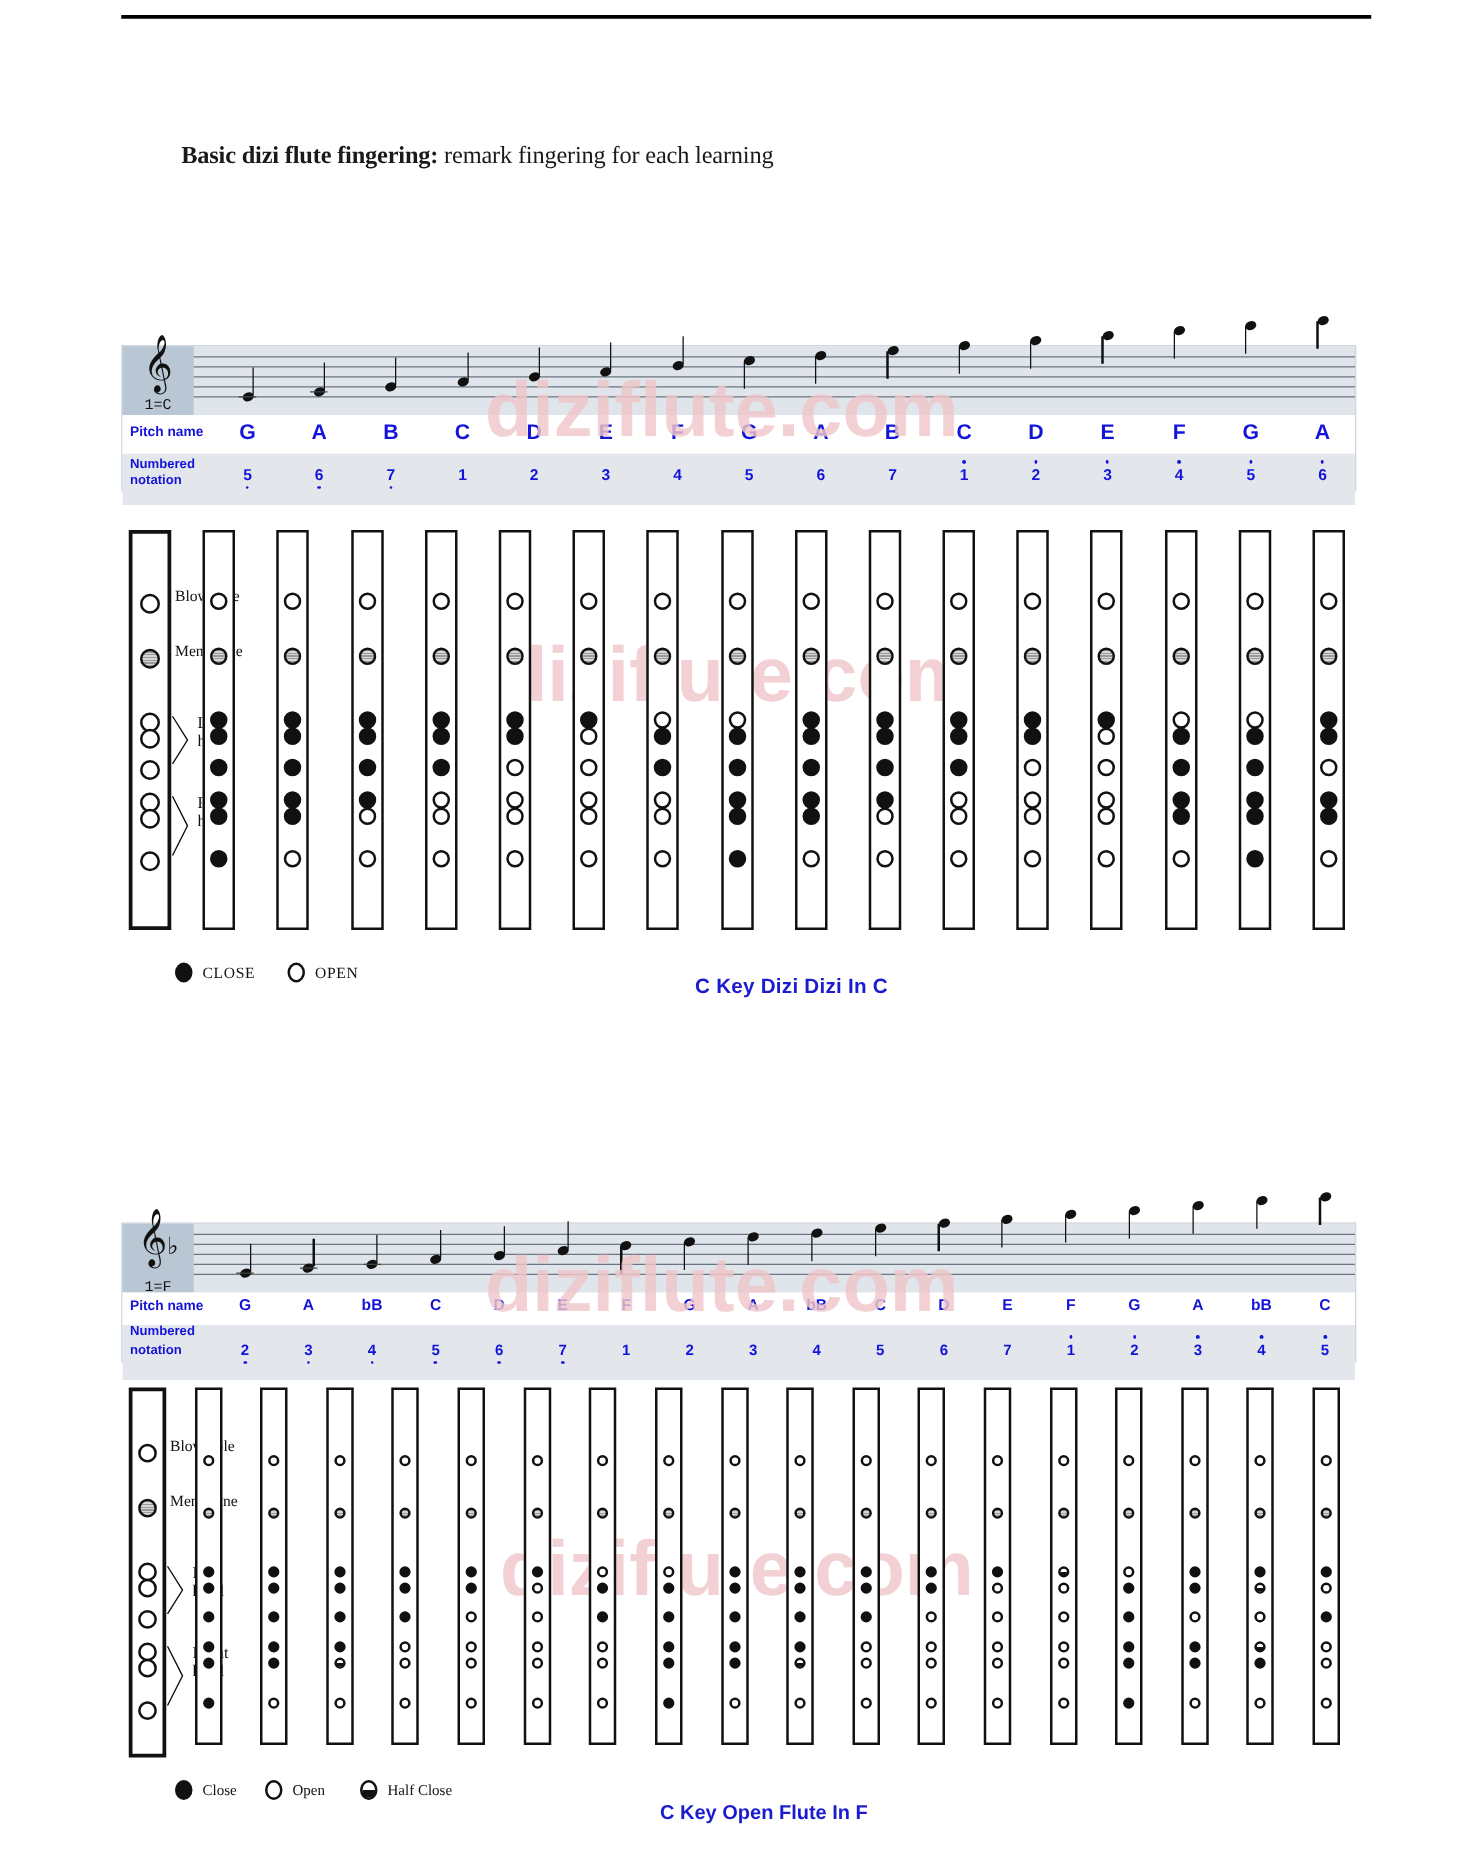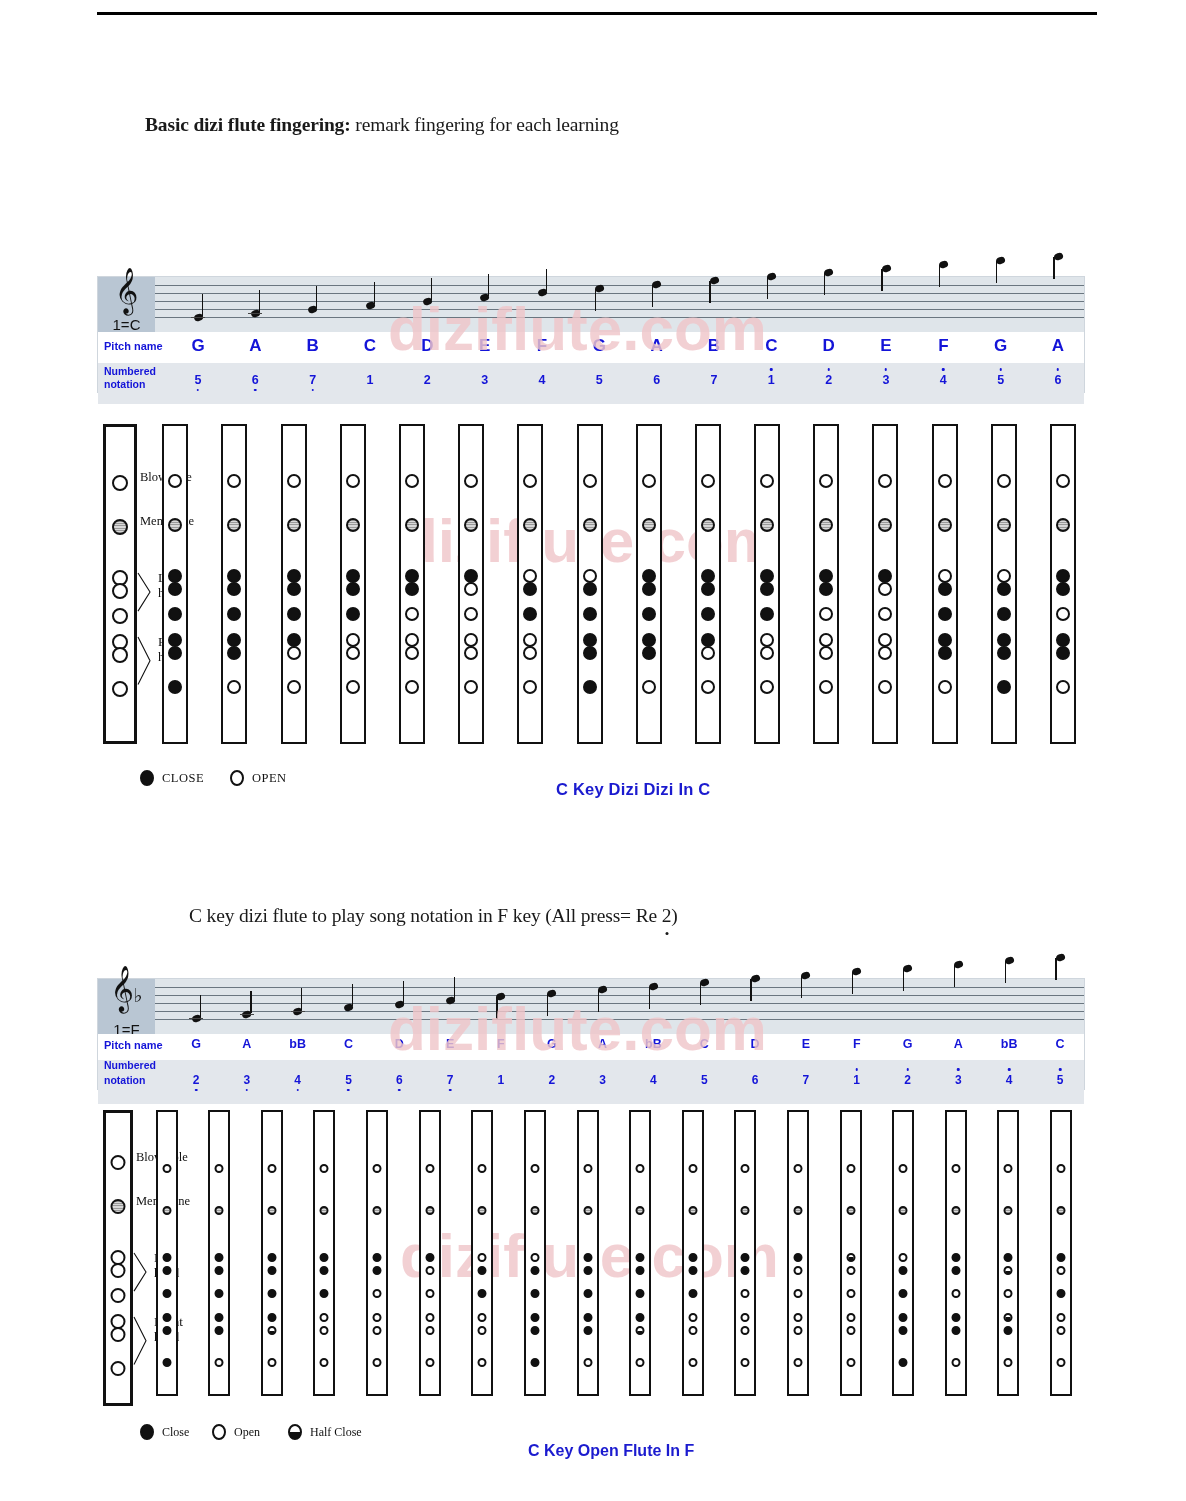--- a/index.html
+++ b/index.html
@@ -37,21 +37,21 @@
 
   
   .stafftable{position:absolute;background:#e9edf1;border:1px solid #cfd6dd;}
   .staffrow{position:relative;height:55px;background:linear-gradient(#dfe5ea,#dfe5ea);}
   .keybox{
     position:absolute;left:0;top:0;width:57px;height:100%;
     background:#b9c6d3;
     display:flex;flex-direction:column;align-items:center;justify-content:center;
   }
   .clef{font-size:40px;line-height:30px;color:#111;font-family:"DejaVu Serif",serif;margin-top:-2px;}
-  .keylbl{font-size:15px;color:#111;font-family:Liberation Sans, sans-serif;margin-top:11px;}
+  .keylbl{font-size:12px;color:#111;font-family:Liberation Mono, monospace;margin-top:11px;}
   .stafflines{position:absolute;left:57px;right:0;top:8px;height:34px;}
   .stafflines i{position:absolute;left:0;right:0;height:1px;background:#6a7680;display:block;}
 
   .notecell{position:absolute;bottom:0;width:0;}
   .notehead{
     position:absolute;width:9px;height:6.5px;border-radius:50%;
     background:#111;transform:rotate(-20deg);
   }
   .notestem{position:absolute;width:1.2px;background:#111;}
   .ledger{position:absolute;height:1px;background:#444;width:14px;}
@@ -448,21 +448,20 @@
         <span class="lg-dot close"></span>
         <span class="lg-txt" style="font-size:12.5px;letter-spacing:.5px;">CLOSE</span>
       </div>
     <div class="lg-item" id="lg-c-1" style="left:90px;top:0;">
         <span class="lg-dot open"></span>
         <span class="lg-txt" style="font-size:12.5px;letter-spacing:.5px;">OPEN</span>
       </div>
   </div>
   <div class="charttitle" style="left:556px;top:780px;font-size:16.5px;letter-spacing:.2px;">C Key Dizi Dizi In C</div>
 
-  <div class="para" style="position:absolute;left:189px;top:900px;width:800px;"><span id="head-f">C key dizi flute to play song notation in F key (All press= Re <span class="dotnum">2</span>)</span></div>
 
   <div class="stafftable" id="table-f" style="left:97px;top:978px;width:986px;height:110px;">
     <div class="staffrow">
       <div class="keybox">
         <div class="clef">𝄞<span style="font-size:19px;">♭</span></div>
         <div class="keylbl">1=F</div>
       </div>
       <div class="stafflines" id="lines-f">
           <i style="top: 0px;"></i>
           <i style="top: 8px;"></i>

